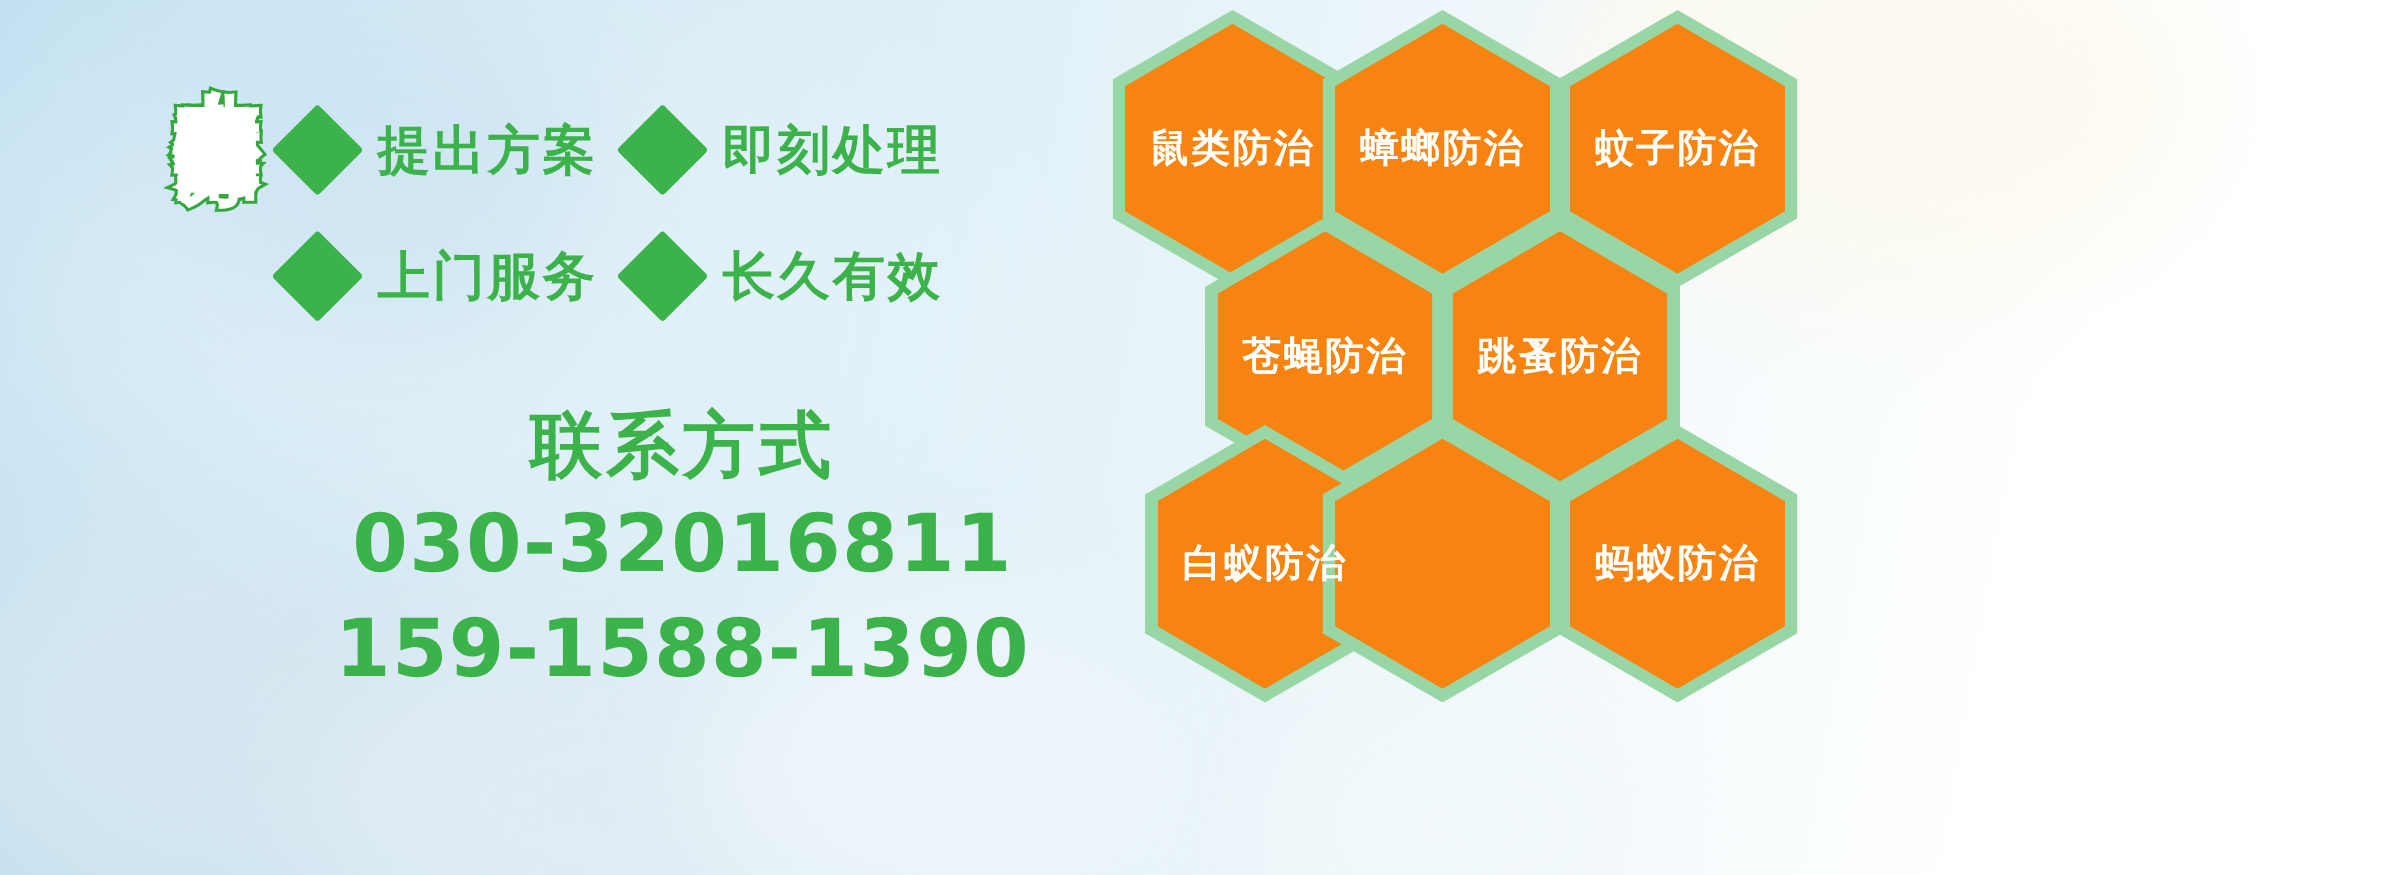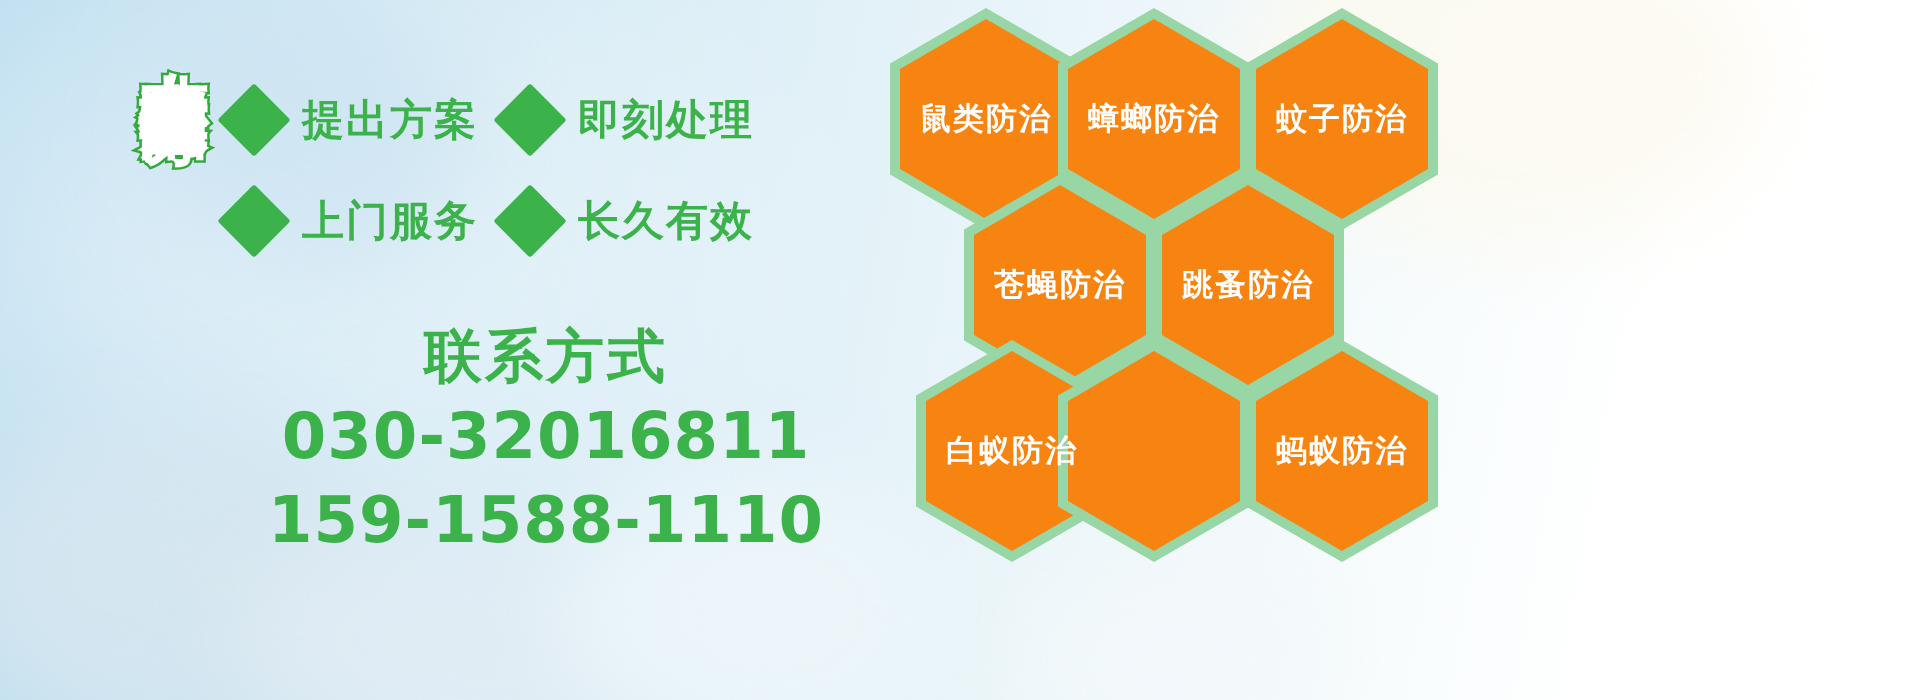--- a/index.html
+++ b/index.html
@@ -129,21 +129,21 @@
     <span class="feature-text">上门服务</span>
     <span class="gap-b"></span>
     <span class="diamond-icon"></span>
     <span class="gap-a"></span>
     <span class="feature-text">长久有效</span>
   </div>
 
   <div id="contact-block">
     <div id="contact-title">联系方式</div>
     <div class="phone-number">030-32016811</div>
-    <div class="phone-number">159-1588-1110</div>
+    <div class="phone-number">159-1588-1390</div>
   </div>
 
   <div id="honeycomb">
       <div class="hex-cell" style="left: 8px; top: 8px; margin-left: 20px;">
         <div class="hex-outer"></div>
         <div class="hex-inner"></div>
         <span class="hex-label">鼠类防治</span>
       </div>
       <div class="hex-cell" style="left: 196px; top: 8px;">
         <div class="hex-outer"></div>

